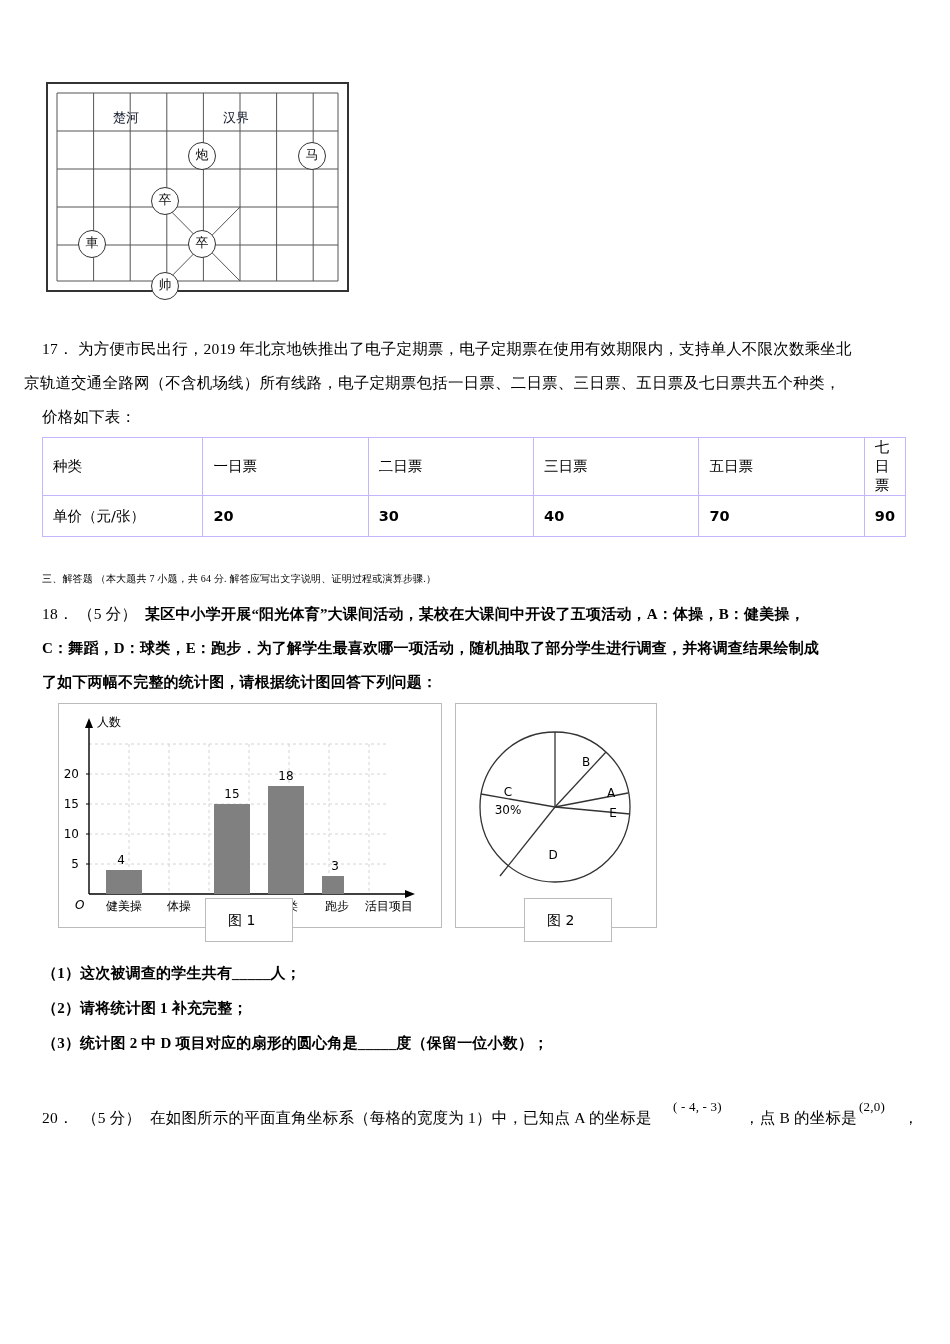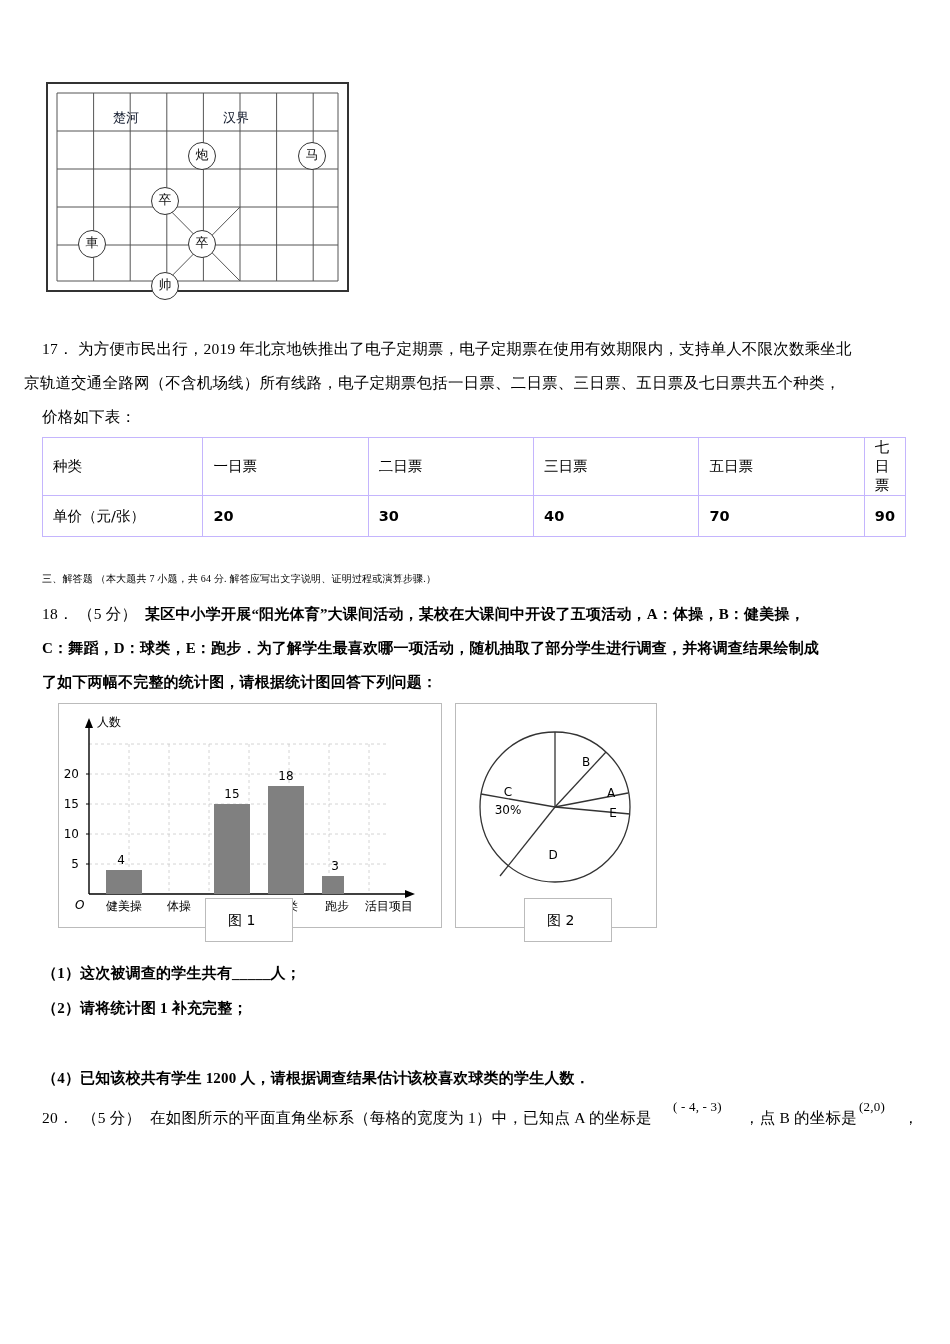--- a/index.html
+++ b/index.html
@@ -192,21 +192,21 @@
       <text class="axislabel" x="97" y="155" text-anchor="middle" font-size="15">D</text>
       <text class="axislabel" x="52" y="92" text-anchor="middle" font-size="15">C</text>
       <text class="axislabel" x="52" y="110" text-anchor="middle" font-size="14">30%</text>
     </svg>
   </div>
   <div class="figcapbox" style="left:524px;top:898px;width:86px;height:42px;"></div>
   <div class="figcap" style="left:547px;top:912px;">图 2</div>
 
   <div class="para bold" style="left:42px;top:956px;font-size:15px;">（1）这次被调查的学生共有_____人；</div>
   <div class="para bold" style="left:42px;top:991px;font-size:15px;">（2）请将统计图 1 补充完整；</div>
-  <div class="para bold" style="left:42px;top:1061px;font-size:15px;">（4）已知该校共有学生 1200 人，请根据调查结果估计该校喜欢球类的学生人数．</div>
+  <div class="para bold" style="left:42px;top:1026px;font-size:15px;">（3）统计图 2 中 D 项目对应的扇形的圆心角是_____度（保留一位小数）；</div>
 
   <div class="para" style="left:42px;top:1101px;">20．</div>
   <div class="para" style="left:82px;top:1101px;">（5 分）</div>
   <div class="para" style="left:150px;top:1101px;">在如图所示的平面直角坐标系（每格的宽度为 1）中，已知点 A 的坐标是</div>
   <div class="para" style="left:673px;top:1090px;font-size:13px;">( - 4, - 3)</div>
   <div class="para" style="left:744px;top:1101px;">，点 B 的坐标是</div>
   <div class="para" style="left:859px;top:1090px;font-size:13px;">(2,0)</div>
   <div class="para" style="left:903px;top:1101px;">，</div>
 
 </div>

